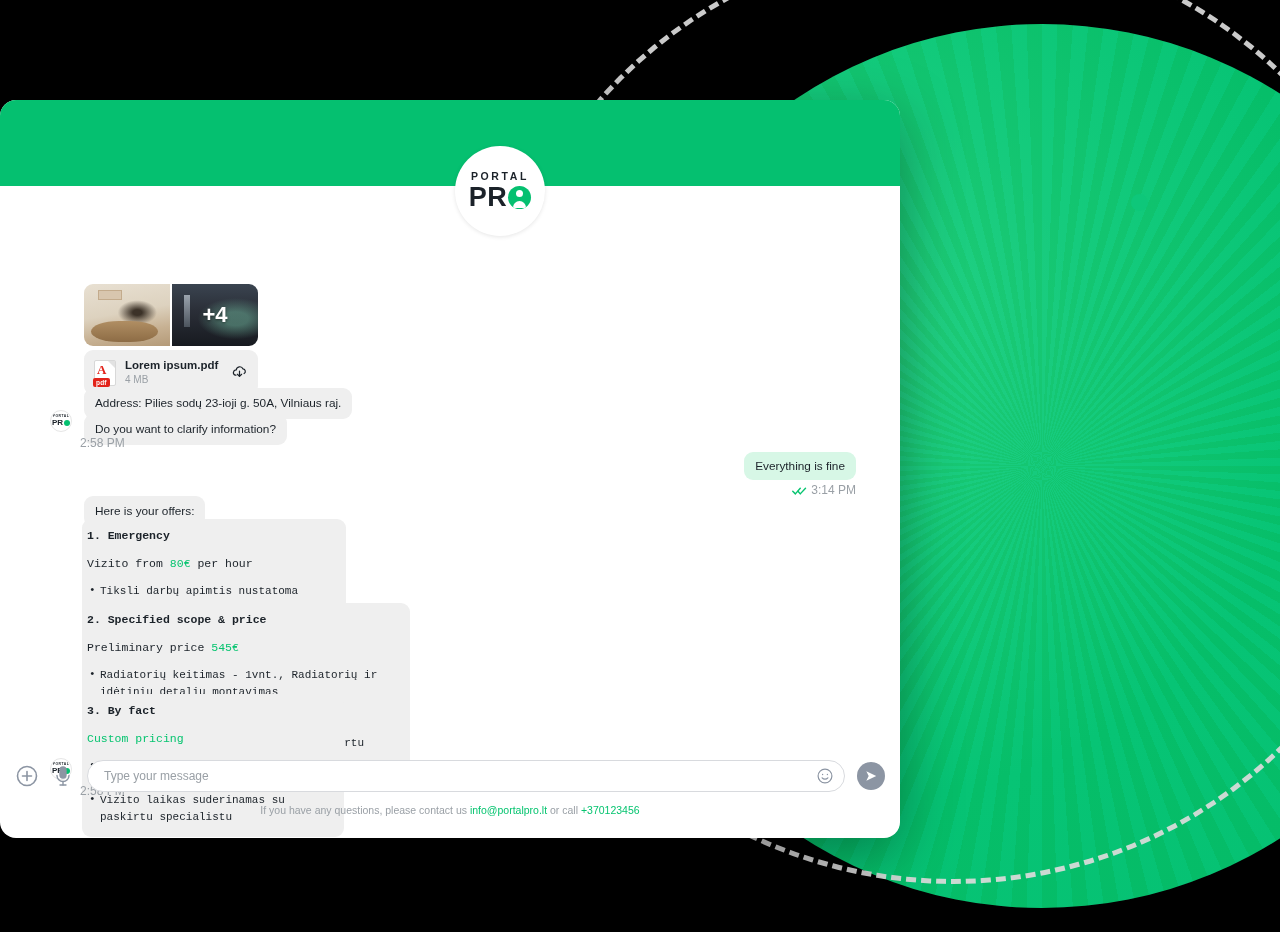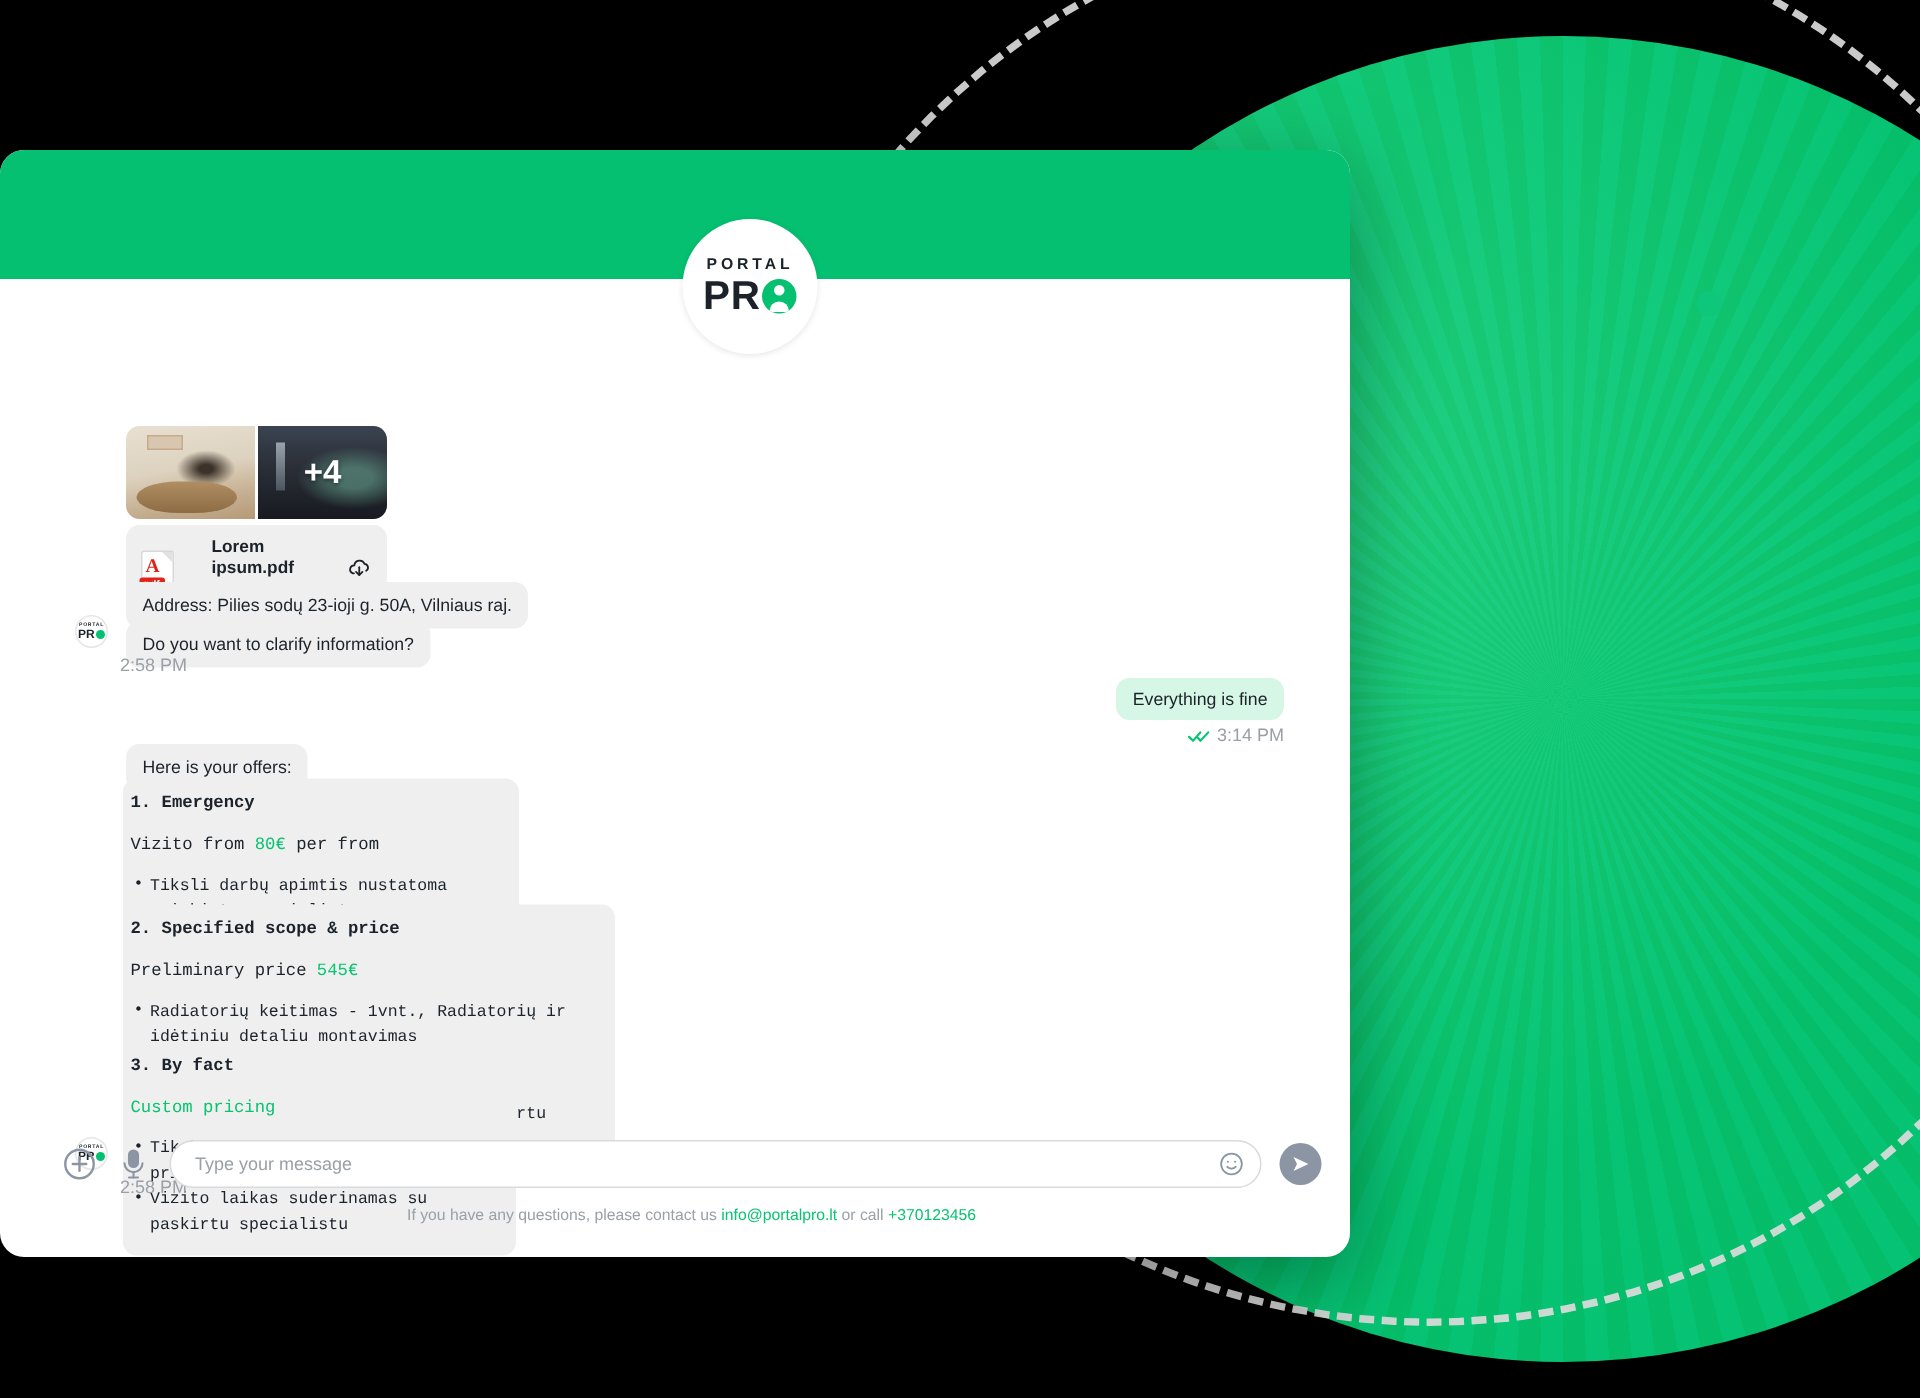--- a/index.html
+++ b/index.html
@@ -163,21 +163,21 @@
   .pdf-a {
     position:absolute; left:3px; top:3px;
     font-size: 13px; font-weight: 700; color:#e2231a;
     font-family:"Liberation Serif", serif; line-height:1;
   }
   .pdf-tag {
     position: absolute; left: -1px; bottom: -1px;
     background: #e2231a; color:#fff; font-size: 6.5px; font-weight:700;
     padding: 1px 3px; border-radius: 2px; letter-spacing:.2px;
   }
-  .file-meta { flex: 1 1 auto; min-width: 0; margin-left: 16px; }
+  .file-meta { flex: 1 1 auto; min-width: 0; }
   .file-name { font-size: 11.5px; color:#1b2229; font-weight:600; line-height:1.25; }
   .file-size { font-size: 10px; color:#9aa0a6; line-height:1.4; margin-top:1px; }
   .cloud-dl { width: 17px; height: 17px; flex: 0 0 auto; }
 
   .avatar {
     width: 22px; height: 22px; border-radius: 50%;
     background: #fff; border: 1px solid #e6e6e6;
     display:flex; flex-direction:column; align-items:center; justify-content:center;
     overflow:hidden;
   }
@@ -205,22 +205,22 @@
   .offer-list li {
     font-size: 11px; color:#1b2229; line-height:1.55;
     padding-left: 13px; position:relative;
   }
   .offer-list li::before {
     content:"•"; position:absolute; left:2px; top:-1px; font-size:11px; color:#1b2229;
   }
 
   
   .composer {
-    position:absolute; left:11px; bottom:0; width:100%; height:86px;
-    padding: 0 30px;
+    position:absolute; left:0; bottom:0; width:100%; height:86px;
+    padding: 0 15px;
   }
   .composer-row { display:flex; align-items:center; gap:12px; padding-top: 8px; }
   .icon-btn { width:24px; height:24px; flex:0 0 auto; }
   .input-wrap {
     flex:1 1 auto; height: 32px;
     border:1px solid #d8dade; border-radius: 16px;
     display:flex; align-items:center; padding: 0 10px 0 16px; background:#fff;
   }
   .msg-input {
     flex:1 1 auto; border:0; outline:0; font-size:12px; color:#1b2229;
@@ -318,21 +318,21 @@
       </div>
 
       <div class="row" style="left:84px; top:310px;">
         <div class="bubble pad">Here is your offers:</div>
       </div>
 
       <div class="row" style="left:82px; top:333px; width:264px;">
         <div class="offer">
           <div class="offer-title">1. Emergency</div>
           <div class="offer-price">
-            <span>Vizito from </span><b>80€</b><span> per from</span>
+            <span>Vizito from </span><b>80€</b><span> per hour</span>
           </div>
           <ul class="offer-list">
             <li>Tiksli darbų apimtis nustatoma priskirto specialisto.</li>
             <li>Artimiausias Jums tinkamas vizito laikas</li>
           </ul>
         </div>
       </div>
 
       <div class="row" style="left:82px; top:417px; width:328px;">
         <div class="offer">

